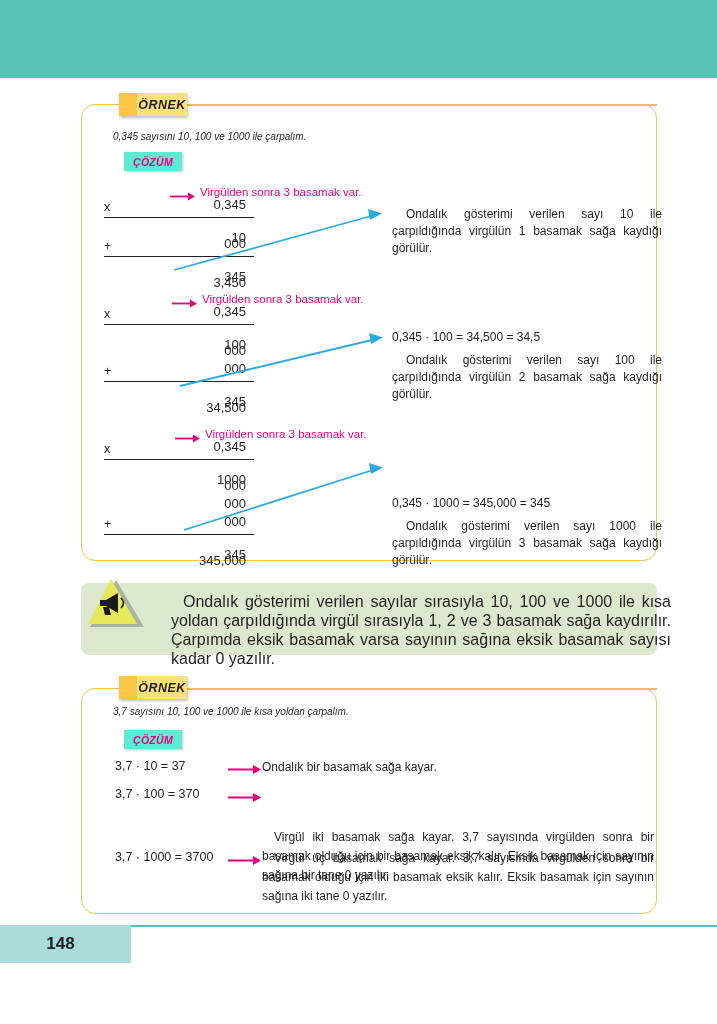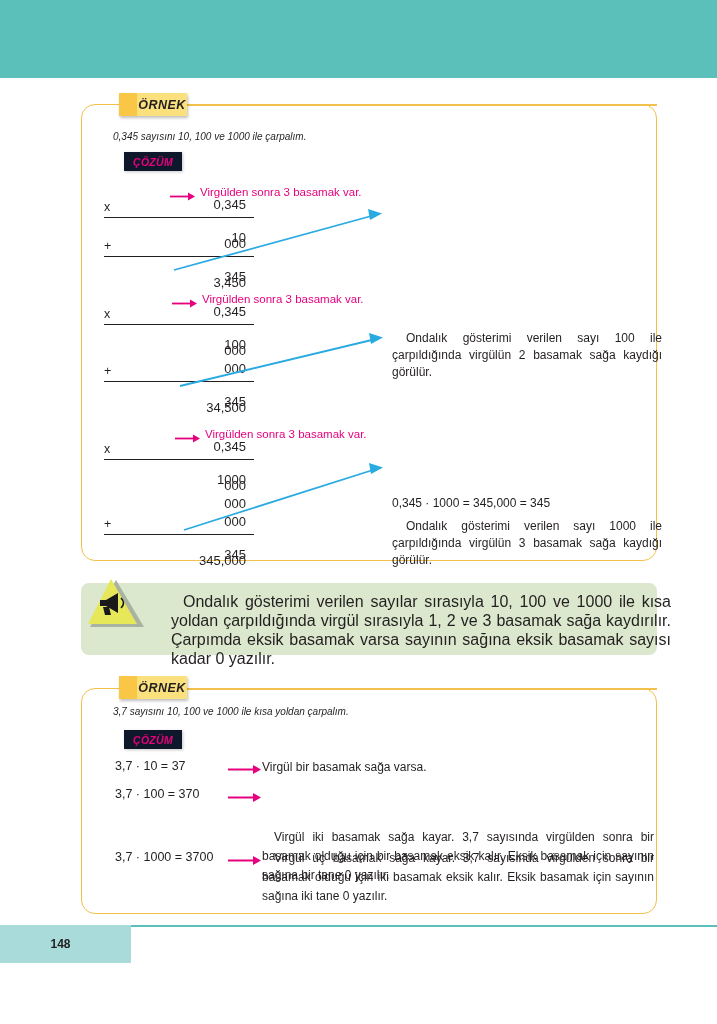--- a/index.html
+++ b/index.html
@@ -25,21 +25,21 @@
   }
   .footer-rule {
     position: absolute; left: 131px; top: 925px;
     width: 586px; height: 2px;
     background: #5bbfba;
   }
   .page-number {
     position: absolute; left: 0; top: 925px;
     width: 121px; height: 38px;
     display: flex; align-items: center; justify-content: center;
-    font-size: 12px; font-weight: bold; color: #231f20;
+    font-size: 17px; font-weight: bold; color: #231f20;
   }
 
   
   .card {
     position: absolute;
     border: 1.6px solid #f2c14b;
     border-radius: 14px;
     background: #ffffff;
   }
   #card1 { left: 81px; top: 104px; width: 576px; height: 457px; }
@@ -71,21 +71,21 @@
   .card-rule {
     position: absolute; height: 1.6px; background: #f2c14b; z-index: 1;
   }
   #rule1 { left: 187px; top: 104px; width: 470px; }
   #rule2 { left: 187px; top: 688px; width: 470px; }
 
   
   .cozum-badge {
     position: absolute;
     width: 58px; height: 19px;
-    background: #0f172a;
+    background: #5eead4;
     display: flex; align-items: center; justify-content: center;
     filter: drop-shadow(1px 1.5px 1.5px rgba(0,0,0,0.22));
   }
   .cozum-badge span {
     font-size: 10.5px; font-weight: bold; font-style: italic;
     color: #e6007e; letter-spacing: .3px;
   }
   #cozum1 { left: 124px; top: 152px; }
   #cozum2 { left: 124px; top: 730px; }
 
@@ -227,20 +227,21 @@
 </div>
 <div class="pink-note" style="left:200px; top:186px;">Virgülden sonra 3 basamak var.</div>
 
 <div class="blue-arrow" style="left:172px; top:206px;">
   <svg width="215" height="66" viewBox="0 0 215 66">
     <path d="M2 64 L203 9" stroke="#29abe2" stroke-width="1.8" fill="none"></path>
     <path d="M196 3 L210 7.5 L198 14 Z" fill="#29abe2"></path>
   </svg>
 </div>
 <div class="explain" style="left:392px; top:206px;">
+  <div class="para">Ondalık gösterimi verilen sayı 10 ile çarpıldığında virgülün 1 basamak sağa kaydığı görülür.</div>
 </div>
 
 <div class="mul" style="left:104px; top:289px;">
   <div class="row">
     <span>0,345</span>
   </div>
   <div class="row bar">
     <span class="op">x</span>
     <span>100</span>
   </div>
@@ -269,20 +270,21 @@
 </div>
 <div class="pink-note" style="left:202px; top:293px;">Virgülden sonra 3 basamak var.</div>
 
 <div class="blue-arrow" style="left:178px; top:330px;">
   <svg width="210" height="58" viewBox="0 0 210 58">
     <path d="M2 56 L198 9" stroke="#29abe2" stroke-width="1.8" fill="none"></path>
     <path d="M191 3 L205 7.5 L193 14 Z" fill="#29abe2"></path>
   </svg>
 </div>
 <div class="explain" style="left:392px; top:330px;">
+  <div class="eq">0,345 · 100 = 34,500 = 34,5</div>
   <div class="para">Ondalık gösterimi verilen sayı 100 ile çarpıldığında virgülün 2 basamak sağa kaydığı görülür.</div>
 </div>
 
 <div class="mul" style="left:104px; top:424px;">
   <div class="row">
     <span>0,345</span>
   </div>
   <div class="row bar">
     <span class="op">x</span>
     <span>1000</span>
@@ -354,21 +356,21 @@
 </div>
 
 <div class="shortrow" style="left:0; top:759px;">
   <span class="lhs" style="left:115px; top:0;">3,7 · 10 = 37</span>
   <span class="pink-arrow" style="left:228px; top:2px;">
     <svg width="34" height="11" viewBox="0 0 34 11">
         <path d="M0 5.5 H25" stroke="#e6007e" stroke-width="2"></path>
         <path d="M25 1 L33 5.5 L25 10 Z" fill="#e6007e"></path>
       </svg>
   </span>
-  <span class="rhs" style="left:262px; top:-1px;">Virgül bir basamak sağa varsa.</span>
+  <span class="rhs" style="left:262px; top:-1px;">Ondalık bir basamak sağa kayar.</span>
 </div>
 
 <div class="shortrow" style="left:0; top:787px;">
   <span class="lhs" style="left:115px; top:0;">3,7 · 100 = 370</span>
   <span class="pink-arrow" style="left:228px; top:2px;">
     <svg width="34" height="11" viewBox="0 0 34 11">
         <path d="M0 5.5 H25" stroke="#e6007e" stroke-width="2"></path>
         <path d="M25 1 L33 5.5 L25 10 Z" fill="#e6007e"></path>
       </svg>
   </span>

